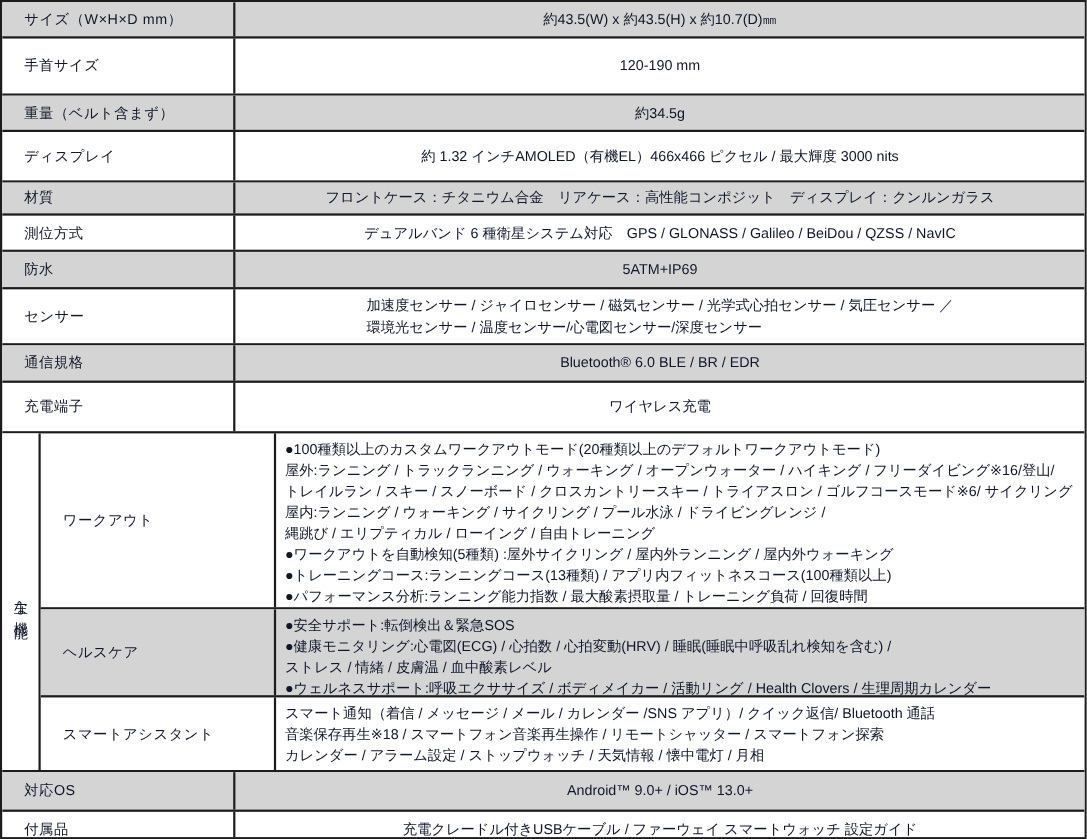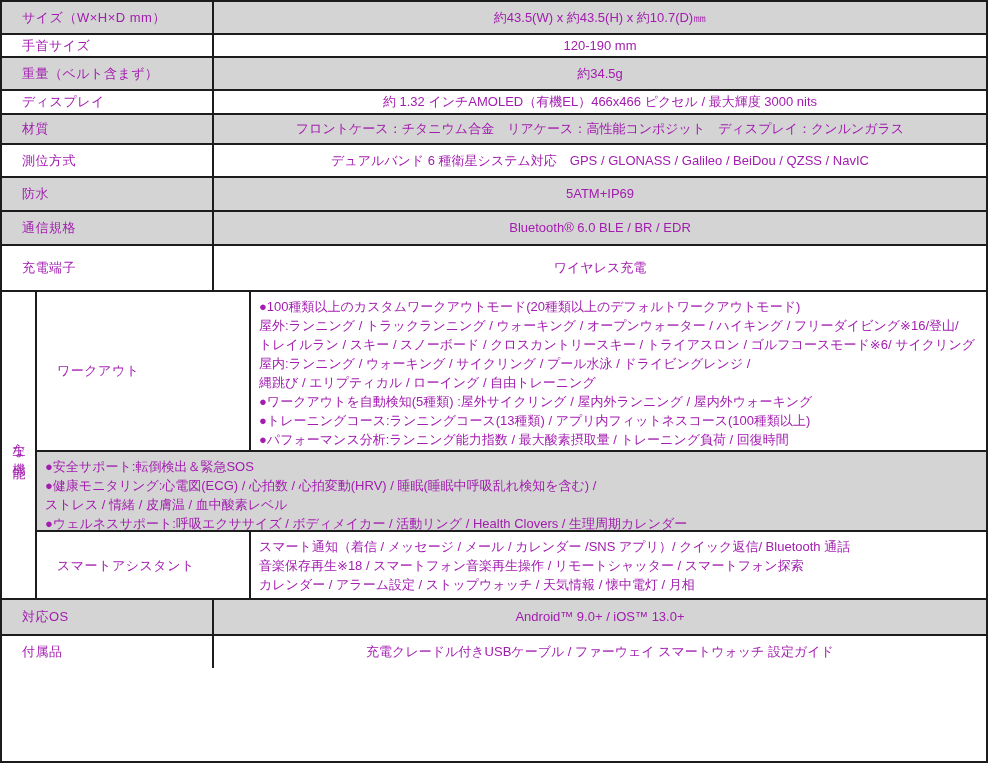--- a/index.html
+++ b/index.html
@@ -8,21 +8,21 @@
     background: #ffffff;
   }
   .spec-table {
     width: 988px;
     height: 763px;
     box-sizing: border-box;
     border: 2px solid #1c1c1c;
     display: flex;
     flex-direction: column;
     font-family: "Liberation Sans", "DejaVu Sans", sans-serif;
-    color: #a21caf;
+    color: #0f172a;
     font-size: 13px;
     background: #ffffff;
     overflow: hidden;
   }
   .row {
     display: flex;
     box-sizing: border-box;
     border-bottom: 2px solid #1c1c1c;
     flex: none;
   }
@@ -102,50 +102,55 @@
 </head>
 <body>
 
 <div class="spec-table">
 
   <div class="row shaded" style="height:33px">
     <div class="label-cell">サイズ（W×H×D mm）</div>
     <div class="value-cell">約43.5(W) x 約43.5(H) x 約10.7(D)㎜</div>
   </div>
 
-  <div class="row" style="height:23px">
+  <div class="row" style="height:52px">
     <div class="label-cell">手首サイズ</div>
     <div class="value-cell">120-190 mm</div>
   </div>
 
   <div class="row shaded" style="height:33px">
     <div class="label-cell">重量（ベルト含まず）</div>
     <div class="value-cell">約34.5g</div>
   </div>
 
-  <div class="row" style="height:24px">
+  <div class="row" style="height:46px">
     <div class="label-cell">ディスプレイ</div>
     <div class="value-cell">約 1.32 インチAMOLED（有機EL）466x466 ピクセル / 最大輝度 3000 nits</div>
   </div>
 
   <div class="row shaded" style="height:30px">
     <div class="label-cell">材質</div>
     <div class="value-cell">フロントケース：チタニウム合金　リアケース：高性能コンポジット　ディスプレイ：クンルンガラス</div>
   </div>
 
   <div class="row" style="height:33px">
     <div class="label-cell">測位方式</div>
     <div class="value-cell">デュアルバンド 6 種衛星システム対応　GPS / GLONASS / Galileo / BeiDou / QZSS / NavIC</div>
   </div>
 
   <div class="row shaded" style="height:34px">
     <div class="label-cell">防水</div>
     <div class="value-cell">5ATM+IP69</div>
   </div>
 
+  <div class="row" style="height:51px">
+    <div class="label-cell">センサー</div>
+    <div class="value-cell">加速度センサー / ジャイロセンサー / 磁気センサー / 光学式心拍センサー / 気圧センサー ／
+環境光センサー / 温度センサー/心電図センサー/深度センサー</div>
+  </div>
 
   <div class="row shaded" style="height:34px">
     <div class="label-cell">通信規格</div>
     <div class="value-cell">Bluetooth® 6.0 BLE / BR / EDR</div>
   </div>
 
   <div class="row" style="height:46px">
     <div class="label-cell">充電端子</div>
     <div class="value-cell">ワイヤレス充電</div>
   </div>
@@ -161,20 +166,21 @@
 屋外:ランニング / トラックランニング / ウォーキング / オープンウォーター / ハイキング / フリーダイビング※16/登山/
 トレイルラン / スキー / スノーボード / クロスカントリースキー / トライアスロン / ゴルフコースモード※6/ サイクリング
 屋内:ランニング / ウォーキング / サイクリング / プール水泳 / ドライビングレンジ /
 縄跳び / エリプティカル / ローイング / 自由トレーニング
 ●ワークアウトを自動検知(5種類) :屋外サイクリング / 屋内外ランニング / 屋内外ウォーキング
 ●トレーニングコース:ランニングコース(13種類) / アプリ内フィットネスコース(100種類以上)
 ●パフォーマンス分析:ランニング能力指数 / 最大酸素摂取量 / トレーニング負荷 / 回復時間</div>
       </div>
 
       <div class="feature-row shaded" style="height:80px">
+        <div class="feature-label">ヘルスケア</div>
         <div class="feature-value">●安全サポート:転倒検出＆緊急SOS
 ●健康モニタリング:心電図(ECG) / 心拍数 / 心拍変動(HRV) / 睡眠(睡眠中呼吸乱れ検知を含む) /
 ストレス / 情緒 / 皮膚温 / 血中酸素レベル
 ●ウェルネスサポート:呼吸エクササイズ / ボディメイカー / 活動リング / Health Clovers / 生理周期カレンダー</div>
       </div>
 
       <div class="feature-row" style="height:68px">
         <div class="feature-label">スマートアシスタント</div>
         <div class="feature-value">スマート通知（着信 / メッセージ / メール / カレンダー /SNS アプリ）/ クイック返信/ Bluetooth 通話
 音楽保存再生※18 / スマートフォン音楽再生操作 / リモートシャッター / スマートフォン探索

